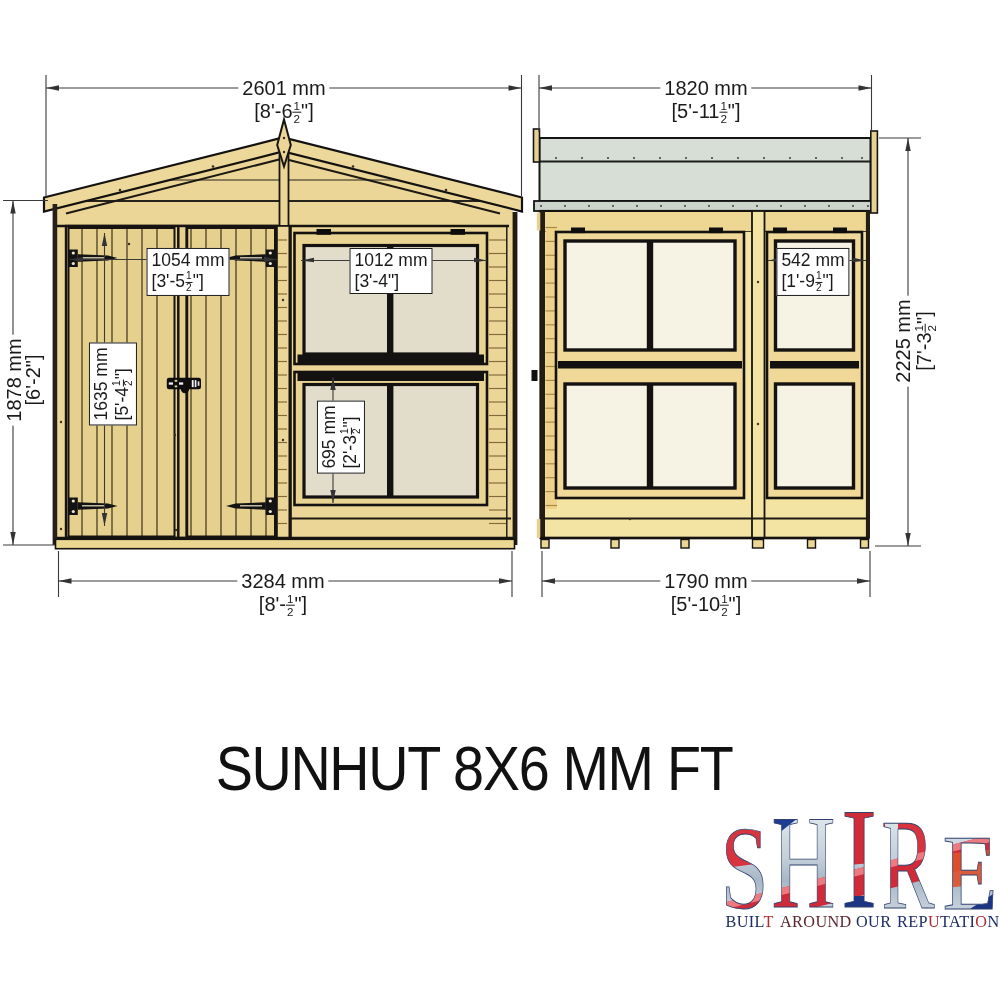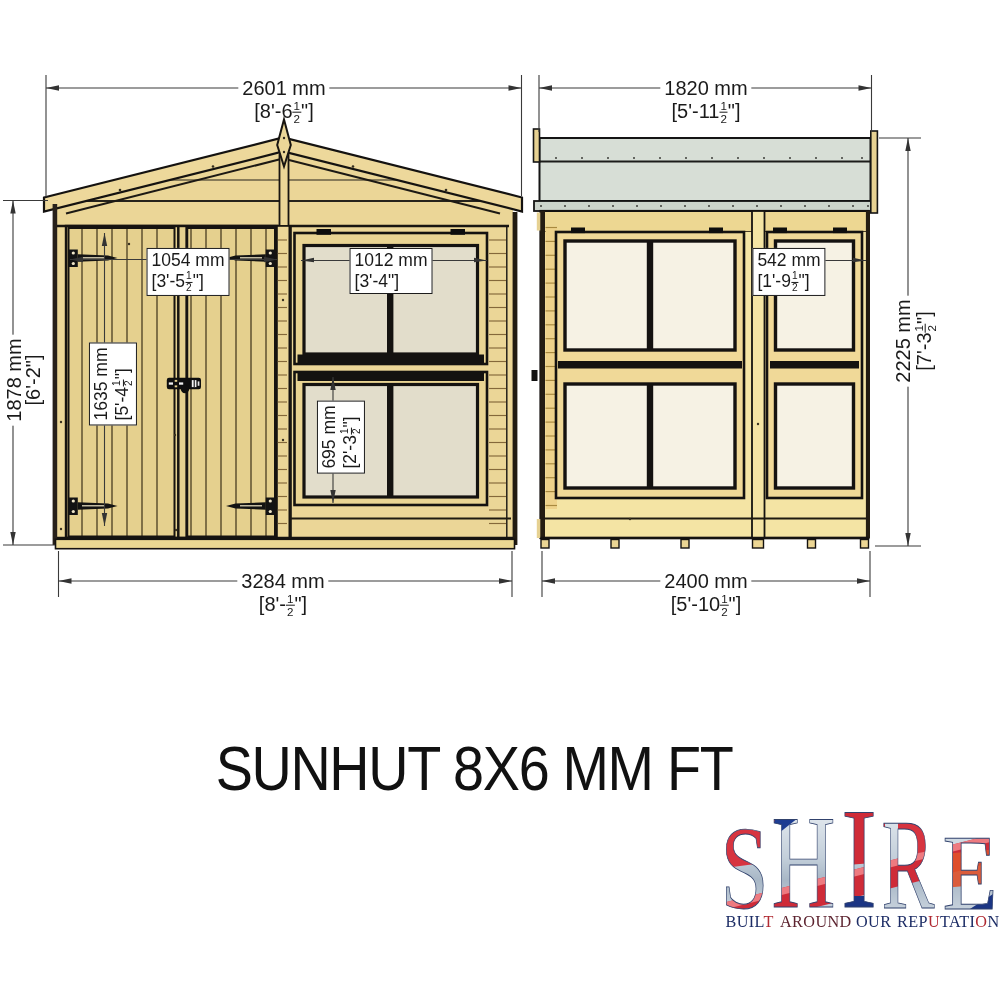--- a/index.html
+++ b/index.html
@@ -353,29 +353,29 @@
         <polygon points="333,503 330.3,490 335.7,490"></polygon>
 </g>
 </svg>
 
 <div class="lb" style="left:284px;top:88px">2601 mm</div>
 <div class="lb nb" style="left:284px;top:112px">[8'-6<span class="fr"><b>1</b><i>2</i></span>"]</div>
 <div class="lb" style="left:706px;top:88px">1820 mm</div>
 <div class="lb nb" style="left:706px;top:112px">[5'-11<span class="fr"><b>1</b><i>2</i></span>"]</div>
 <div class="lb" style="left:283px;top:581px">3284 mm</div>
 <div class="lb nb" style="left:283px;top:605px">[8'-<span class="fr"><b>1</b><i>2</i></span>"]</div>
-<div class="lb" style="left:706px;top:581px">2400 mm</div>
+<div class="lb" style="left:706px;top:581px">1790 mm</div>
 <div class="lb nb" style="left:706px;top:605px">[5'-10<span class="fr"><b>1</b><i>2</i></span>"]</div>
 <div class="lb rot" style="left:14px;top:380px">1878 mm</div>
 <div class="lb rot nb" style="left:33px;top:380px">[6'-2"]</div>
 <div class="lb rot" style="left:903px;top:341px">2225 mm</div>
 <div class="lb rot nb" style="left:925px;top:341px">[7'-3<span class="fr"><b>1</b><i>2</i></span>"]</div>
 <div class="bx" style="left:188px;top:272px">1054 mm<br>[3'-5<span class="fr"><b>1</b><i>2</i></span>"]</div>
 <div class="bx" style="left:391px;top:271px">1012 mm<br>[3'-4"]</div>
-<div class="bx" style="left:789px;top:272px">542 mm<br>[1'-9<span class="fr"><b>1</b><i>2</i></span>"]</div>
+<div class="bx" style="left:813px;top:272px">542 mm<br>[1'-9<span class="fr"><b>1</b><i>2</i></span>"]</div>
 <div class="bx bxr" style="left:113px;top:384px">1635 mm<br>[5'-4<span class="fr"><b>1</b><i>2</i></span>"]</div>
 <div class="bx bxr" style="left:341px;top:437px">695 mm<br>[2'-3<span class="fr"><b>1</b><i>2</i></span>"]</div>
 <div id="title">SUNHUT 8X6 MM FT</div>
 
 <svg width="315" height="150" viewBox="0 0 315 150" style="left:695px;top:790px">
 <defs>
 <linearGradient id="sil" x1="0" y1="0" x2="0" y2="1">
  <stop offset="0" stop-color="#f2f5f8"></stop>
           <stop offset="0.45" stop-color="#c3cfda"></stop>
           <stop offset="0.6" stop-color="#a8b7c6"></stop>

